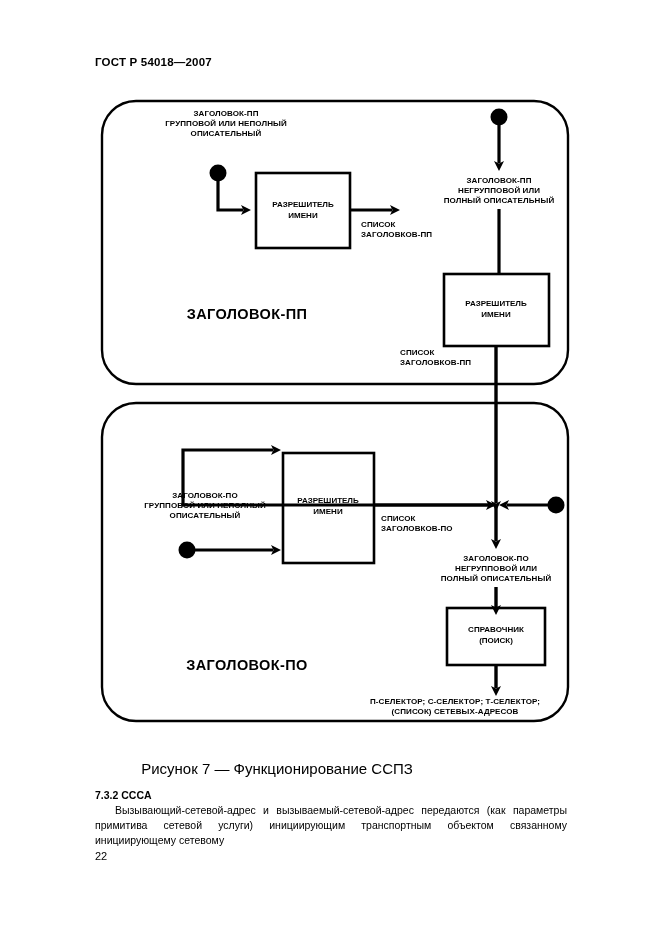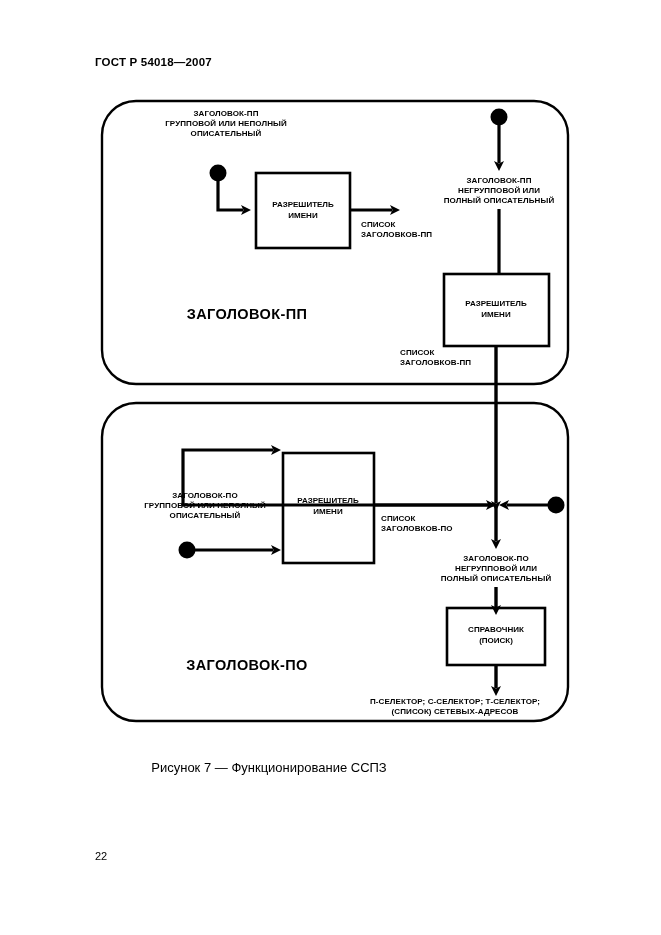--- a/index.html
+++ b/index.html
@@ -59,25 +59,25 @@
     font-weight: bold;
     font-size: 14.5px;
     text-anchor: middle;
     fill: #000;
     letter-spacing: 0.4px;
   }
 
   
   .caption {
     position: absolute;
-    left: 4px;
+    left: 12px;
     top: 760px;
     width: 530px;
     text-align: center;
-    font-size: 13px;
+    font-size: 15px;
   }
 
   
   .body-block {
     position: absolute;
     left: 95px;
     top: 789px;
     width: 472px;
   }
   .sec-heading {
@@ -189,15 +189,17 @@
   <text class="dlabel" x="360" y="611">П-СЕЛЕКТОР; С-СЕЛЕКТОР; Т-СЕЛЕКТОР;</text>
   <text class="dlabel" x="360" y="621">(СПИСОК) СЕТЕВЫХ-АДРЕСОВ</text>
 
   <text class="sectionlabel" x="152" y="577">ЗАГОЛОВОК-ПО</text>
 </svg>
 </div>
 
 <div class="caption">Рисунок 7 — Функционирование ССПЗ</div>
 
 <div class="body-block">
+  <p class="sec-heading">7.3.2 CCCA</p>
+  <p class="sec-para">Вызывающий-сетевой-адрес и вызываемый-сетевой-адрес передаются (как параметры примитива сетевой услуги) инициирующим транспортным объектом связанному инициирующему сетевому</p>
 </div>
 
 <div class="page-number">22</div>
 
 </body></html>

